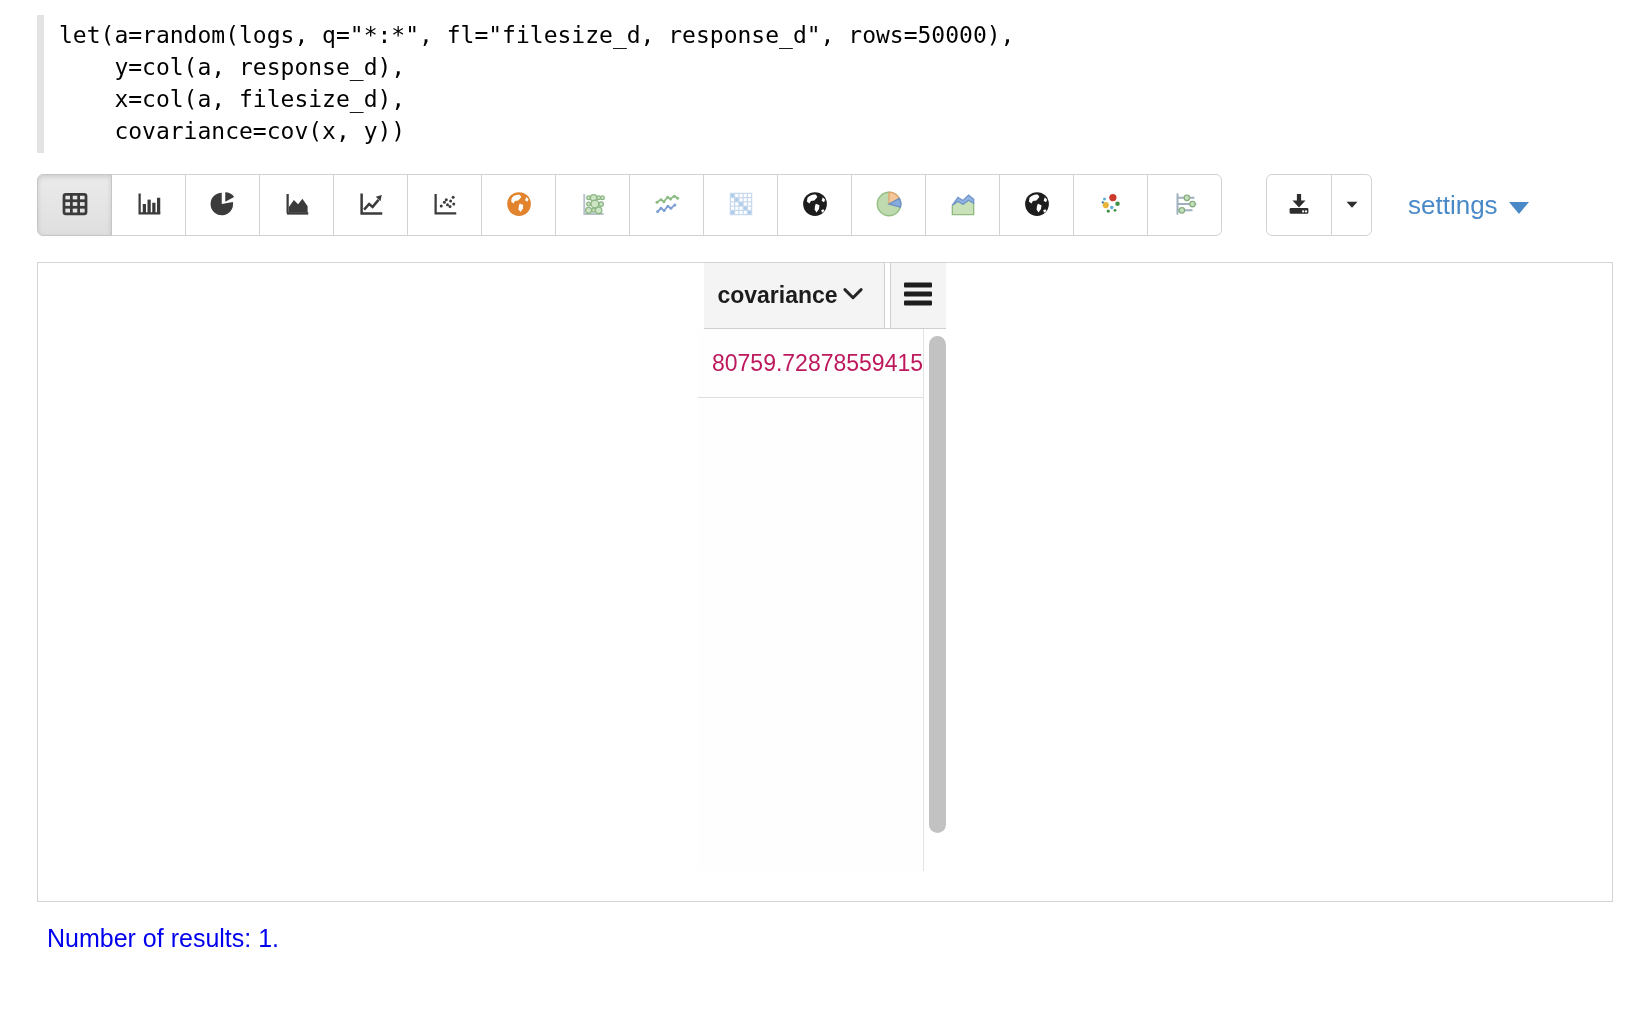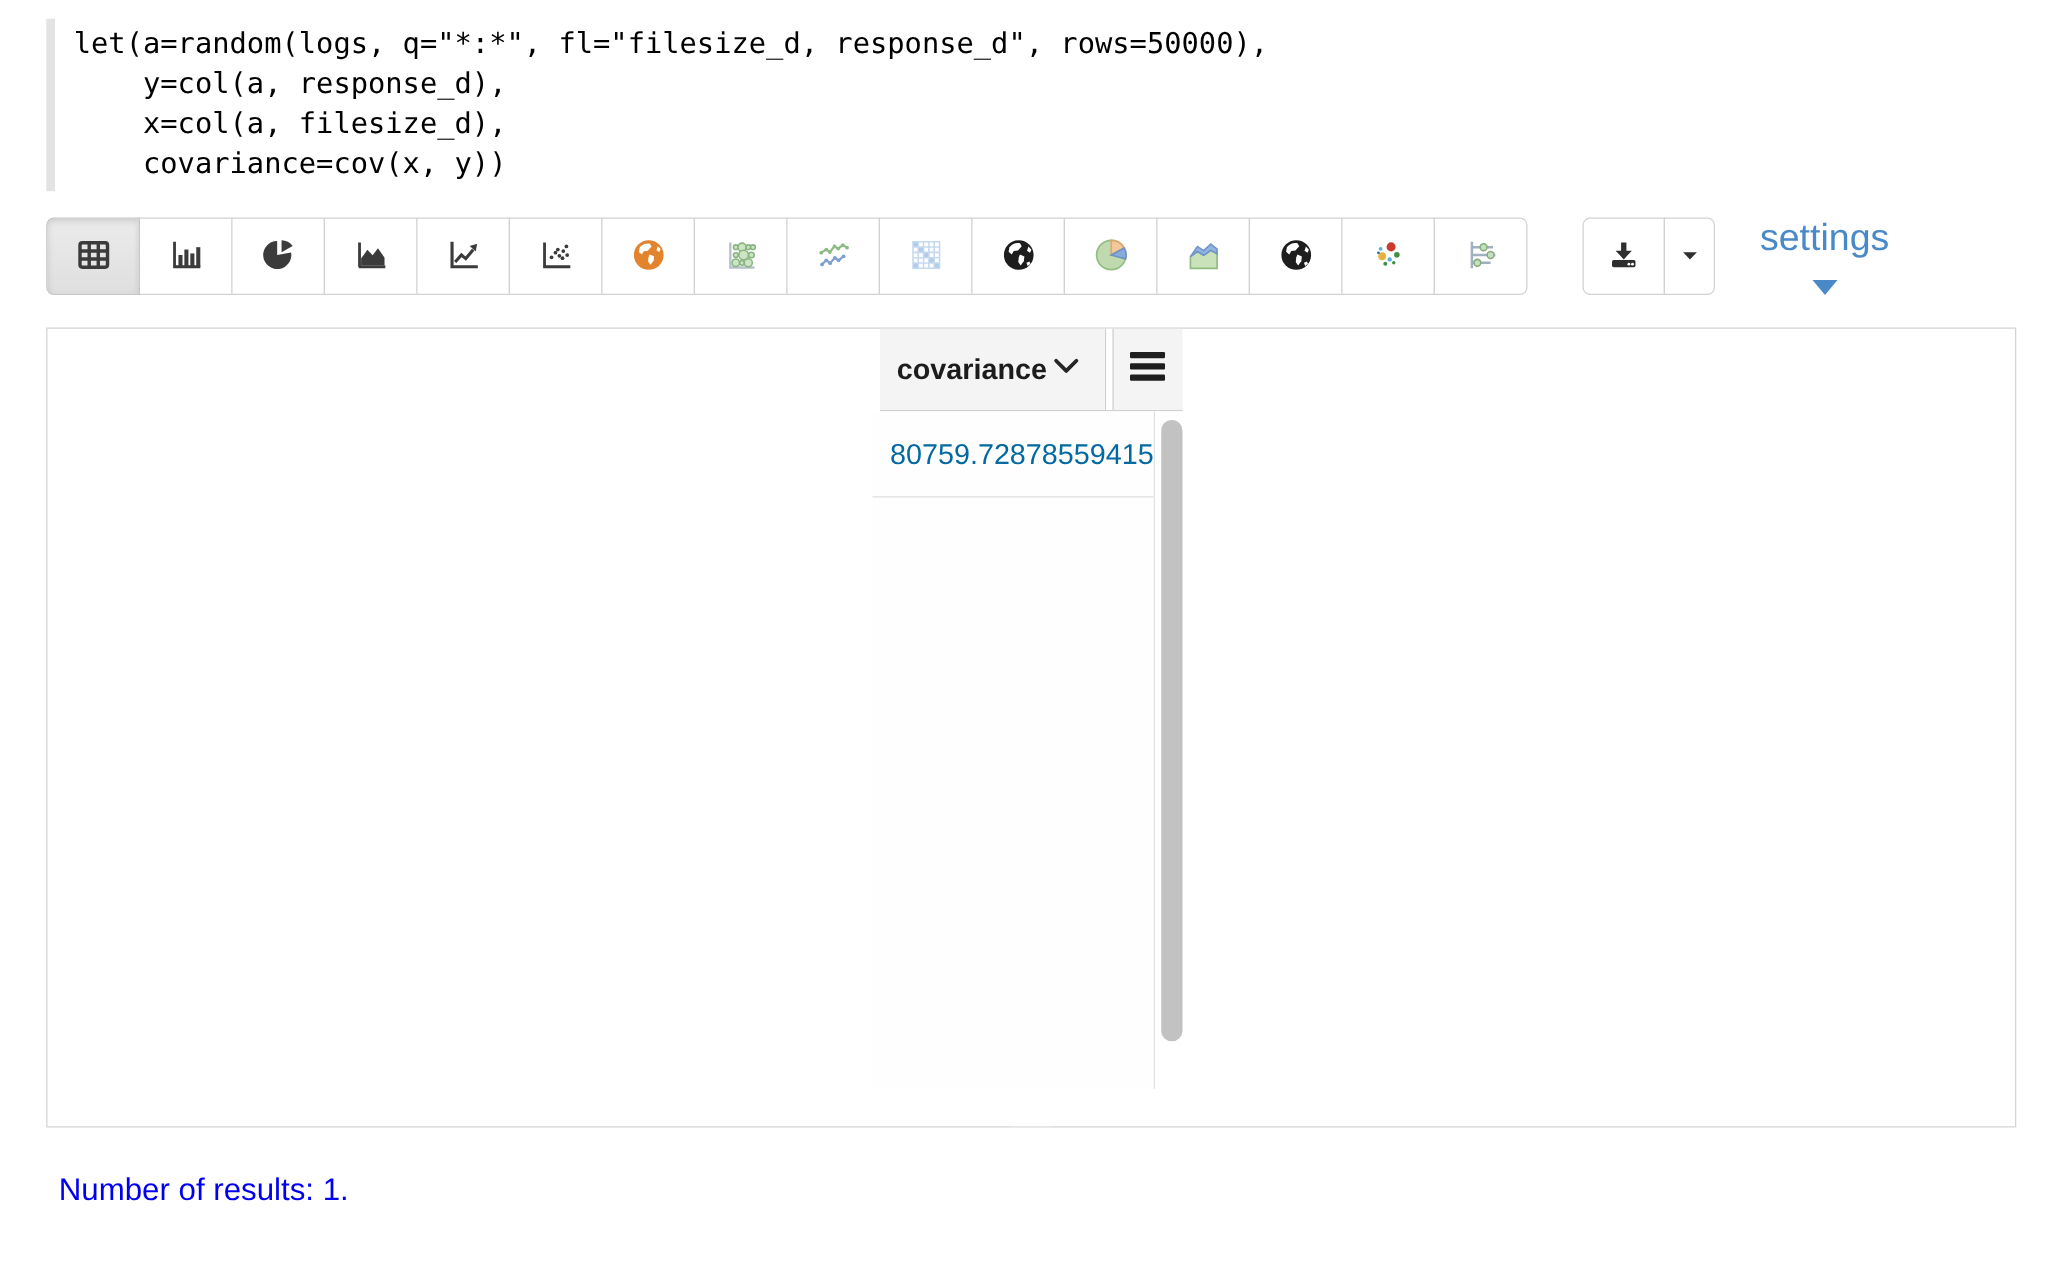--- a/index.html
+++ b/index.html
@@ -39,21 +39,21 @@
   }
   .dl-group { display:flex; margin-left:44px; }
   .dl-btn, .dd-btn {
     height:62px; background:#fff; border:1px solid #d2d2d2;
     display:flex; align-items:center; justify-content:center; cursor:pointer;
   }
   .dl-btn { width:66px; border-radius:6px 0 0 6px; }
   .dd-btn { width:41px; margin-left:-1px; border-radius:0 6px 6px 0; }
   .settings-link {
     margin-left:36px; display:flex; align-items:center; gap:11px;
-    font-size:30px; color:#4a89c8; cursor:pointer;flex-direction:column;
+    font-size:26px; color:#4a89c8; cursor:pointer;
   }
   .settings-caret {
     width:0; height:0; margin-top:5px;
     border-left:10px solid transparent; border-right:10px solid transparent;
     border-top:12px solid #4a89c8;
   }
 
   
   .result-panel {
     margin-top:26px; width:1576px; height:640px;
@@ -72,32 +72,32 @@
   .menu-cell {
     width:56px; flex:none; background:#f4f4f4;
     border-left:1px solid #cfcfcf; border-bottom:1px solid #cfcfcf;
     display:flex; align-items:center; justify-content:center; cursor:pointer;
   }
   .panel-body { flex:1; display:flex; min-height:0; }
   .rows-area { flex:1; background:#fefefe; }
   .table-row {
     height:69px; border-bottom:1px solid #dedede;
     display:flex; align-items:center; padding-left:14px;
-    font-size:23px; color:#0369a1;
+    font-size:23px; color:#be185d;
   }
   .vscroll { width:29px; flex:none; border-left:1px solid #e2e2e2; position:relative; background:#fff; }
   .vthumb {
     position:absolute; top:7px; left:5px; width:17px; height:497px;
     border-radius:9px; background:#c2c2c2; cursor:pointer;
   }
   .panel-footer { height:30px; flex:none; display:flex; }
   .hscroll { flex:1; border-top:1px solid #e0e0e0; background:linear-gradient(#fbfbfb,#eeeeee); cursor:pointer; }
   .corner { width:30px; flex:none; background:#fff; }
 
-  .status-line { margin:36px 0 0 10px; font-size:25px; color:#0000ee; }
+  .status-line { margin:22px 0 0 10px; font-size:25px; color:#0000ee; }
 </style>
 </head>
 <body>
 
 <div class="page">
 
   <div class="code-block">
     <div class="code-line">let(a=random(logs, q="*:*", fl="filesize_d, response_d", rows=50000),</div>
     <div class="code-line">    y=col(a, response_d),</div>
     <div class="code-line">    x=col(a, filesize_d),</div>

